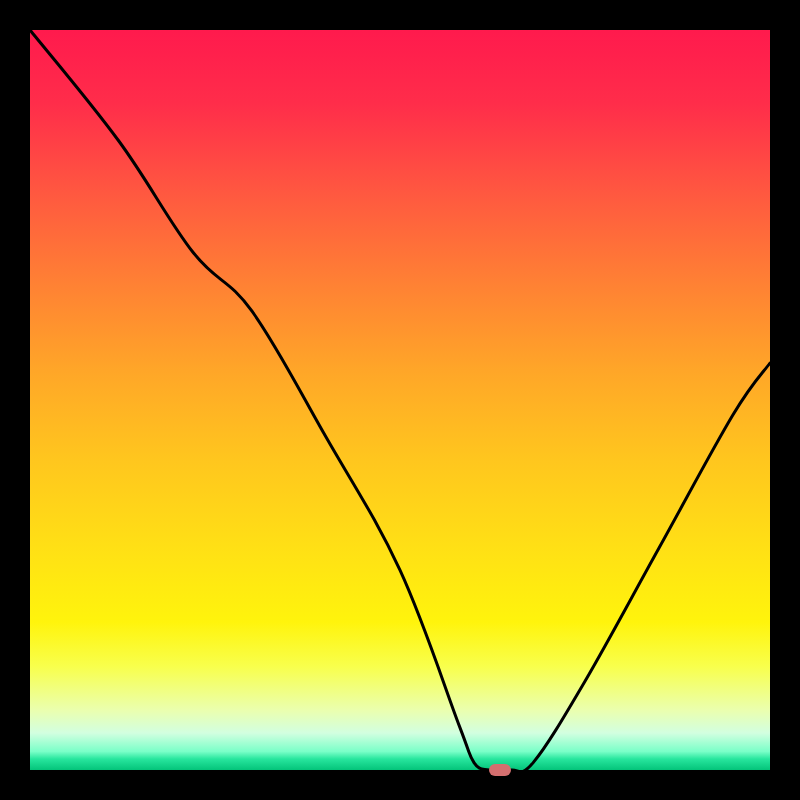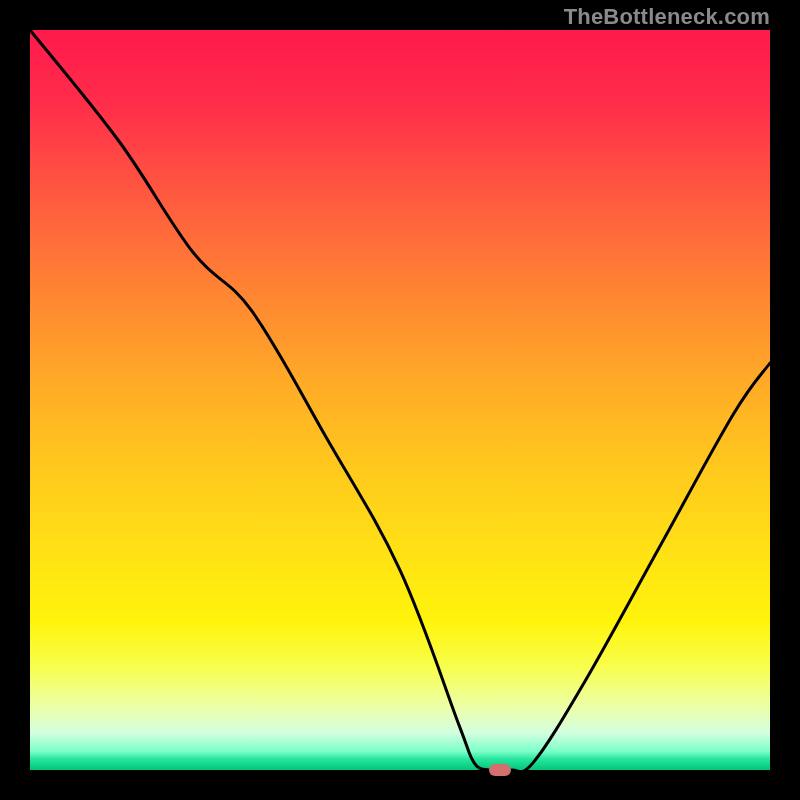--- a/index.html
+++ b/index.html
@@ -55,21 +55,20 @@
     font-weight: 600;
     color: #8a8a8a;
     letter-spacing: 0.2px;
   }
 </style>
 </head>
 <body>
 
 <div class="canvas">
 
-  <div class="watermark">TheBottleneck.com</div>
 
   <div class="plot-area">
 
     <svg class="curve-svg" viewBox="0 0 740 740" preserveAspectRatio="none">
       <path fill="none" stroke="#000" stroke-width="3" stroke-linejoin="round" stroke-linecap="round" d="M 0 0 C 15.983999999999998 19.98, 59.495999999999995 71.03999999999999, 88.8 111 C 118.104 150.96, 138.824 191.364, 162.8 222 C 186.776 252.636, 198.024 247.89999999999998, 222 281.2 C 245.976 314.5, 269.36 360.38, 296 407 C 322.64 453.62, 346.024 488.25200000000007, 370 540.2 C 393.976 592.148, 415.88 660.9680000000001, 429.2 695.6 C 442.52 730.232, 438.67199999999997 724.6080000000001, 444 732.6 C 449.32800000000003 740.592, 452.14 738.668, 458.8 740 C 465.46000000000004 741.332, 473.008 741.332, 481 740 C 488.992 738.668, 489.88000000000005 748.5840000000001, 503.20000000000005 732.6 C 516.5200000000001 716.616, 532.356 689.8280000000001, 555 651.2 C 577.644 612.572, 602.36 565.952, 629 518 C 655.64 470.048, 683.02 418.1, 703 384.8 C 722.98 351.5, 733.34 342.32399999999996, 740 332.99999999999994"></path>
     </svg>
 
     <div class="marker" style="left: 469.9px; top: 740px; background: rgb(212, 111, 111);"></div>
 
   </div>

